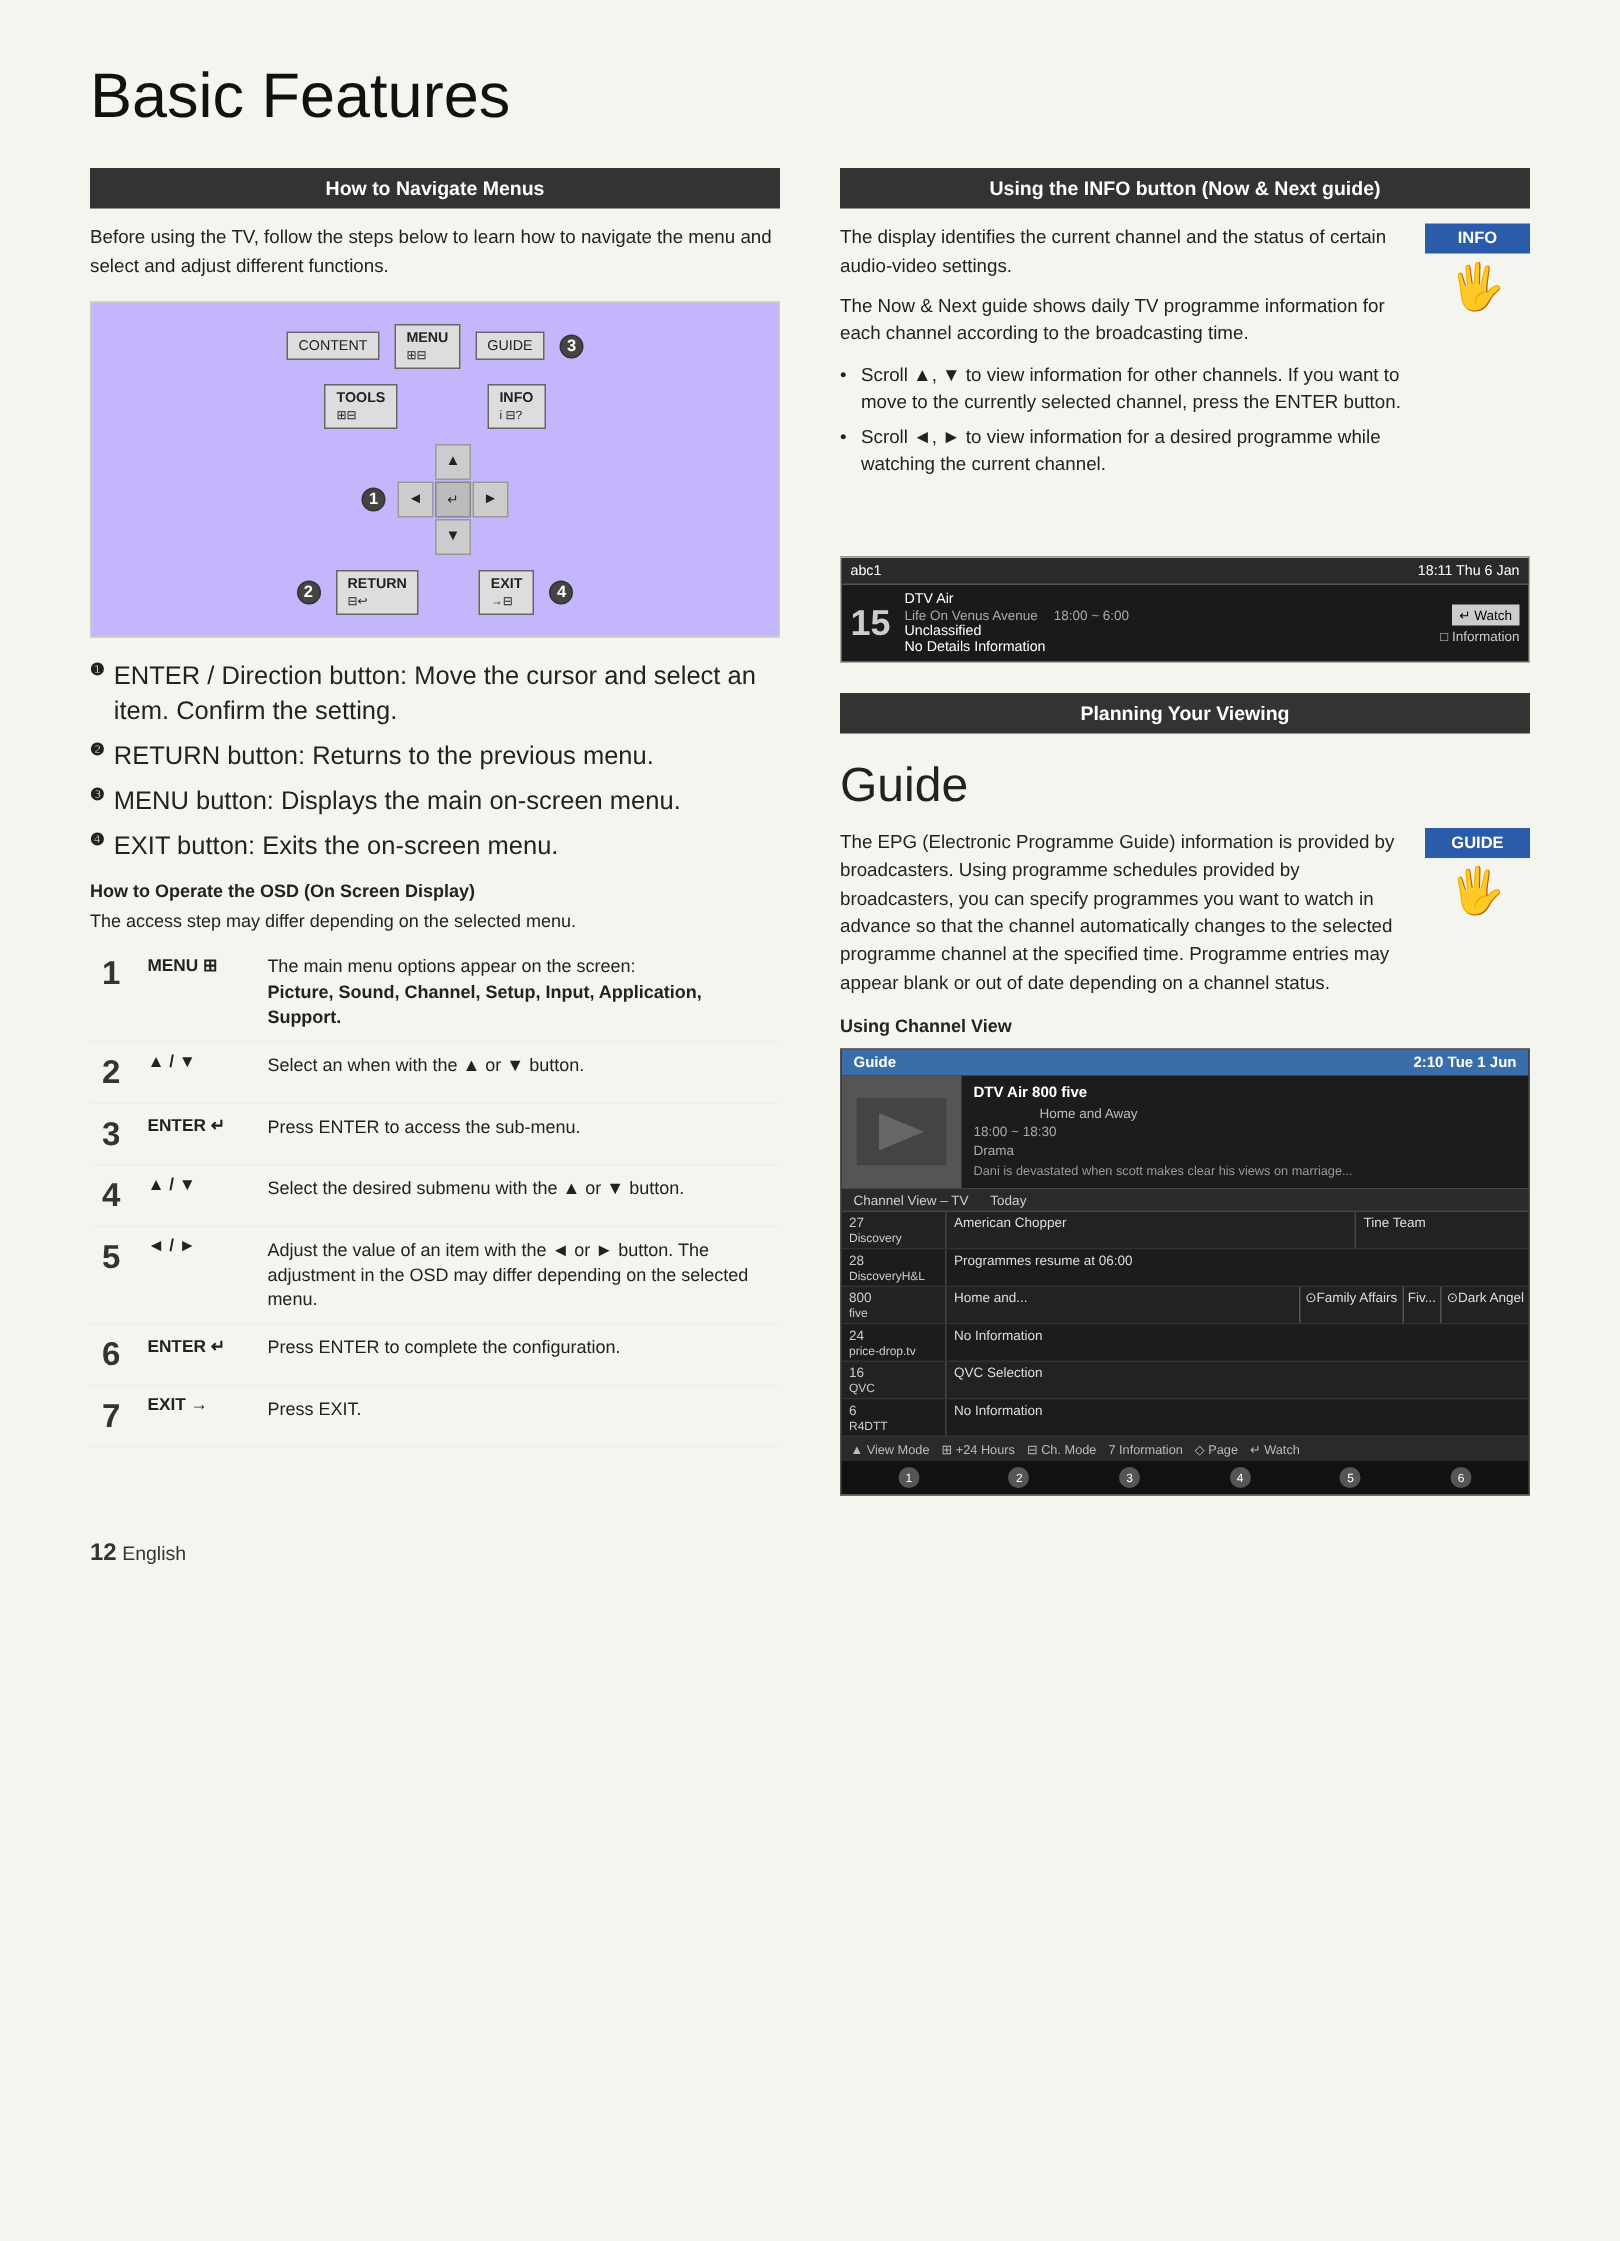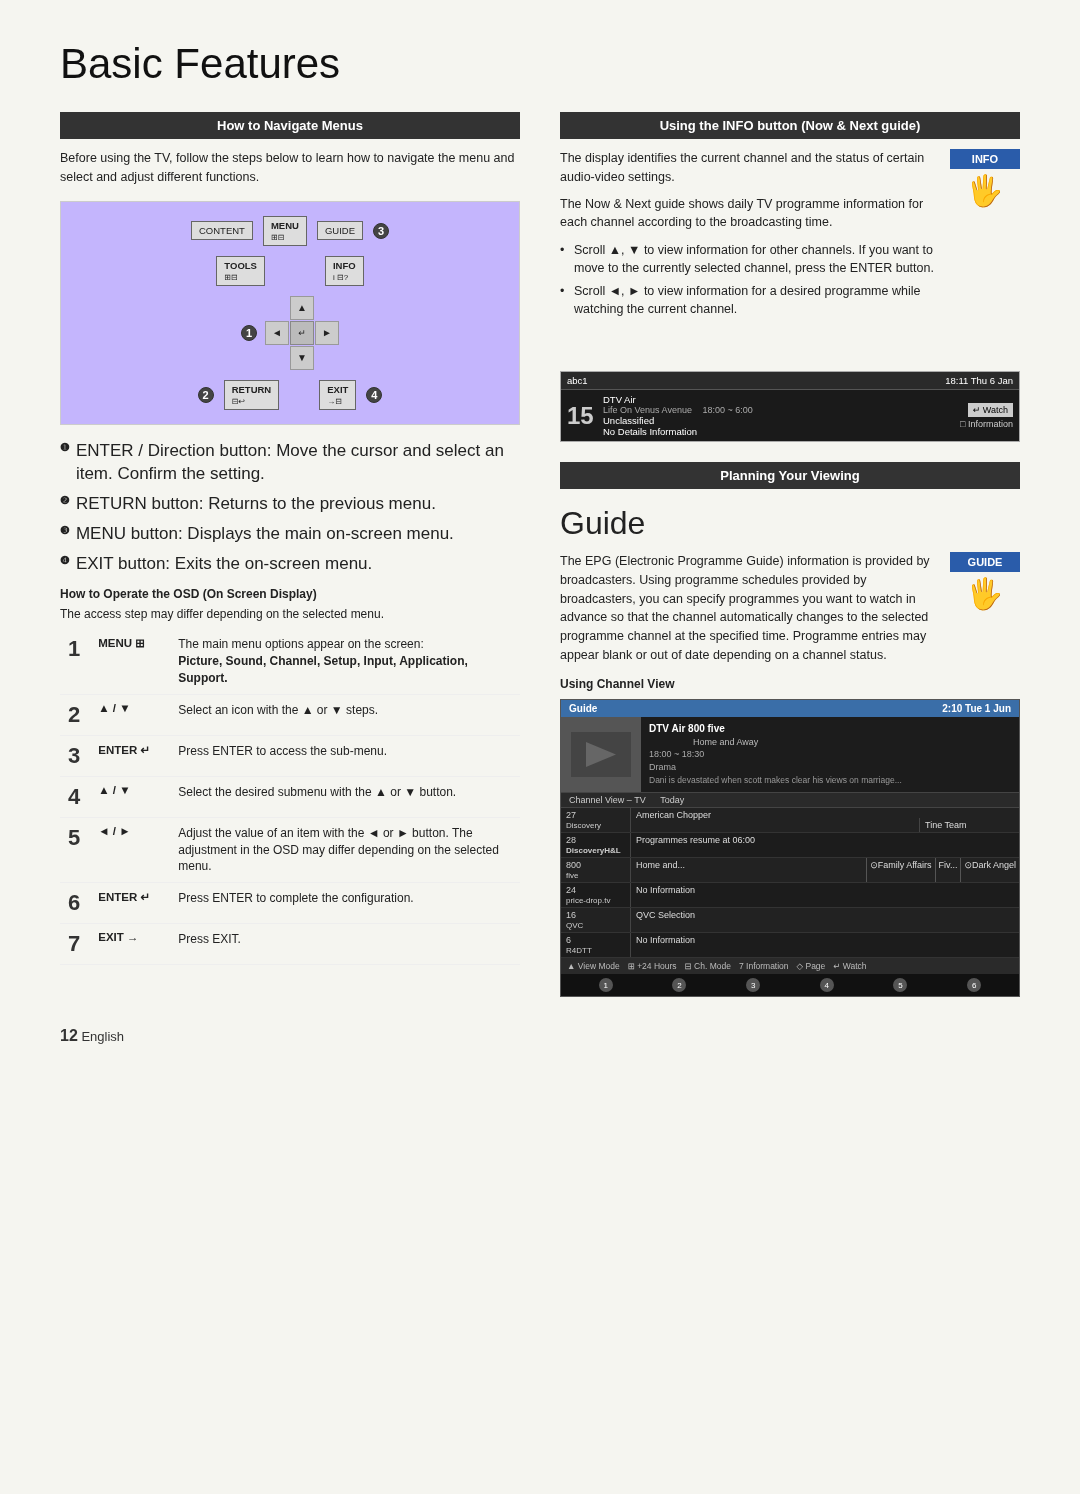--- a/index.html
+++ b/index.html
@@ -295,26 +295,25 @@
       color: #ccc;
       border-right: 1px solid #444;
     }
     .gs-prog {
       flex: 1;
       padding: 2px 5px;
       font-size: 9px;
       color: #ddd;
     }
     .gs-prog2 {
-      width: 100px;
+      width: 116px;
       padding: 2px 5px;
       font-size: 9px;
       color: #ddd;
       border-left: 1px solid #444;
-      margin-top: 10px;
     }
     .gs-prog-highlight {
       background: #3a5a8a;
     }
     .gs-footer {
       background: #2a2a2a;
       padding: 3px 6px;
       font-size: 8.5px;
       color: #bbb;
       display: flex;
@@ -469,21 +468,21 @@
         <td>1</td>
         <td>MENU ⊞</td>
         <td>
           The main menu options appear on the screen:<br>
           <strong>Picture, Sound, Channel, Setup, Input, Application, Support.</strong>
         </td>
       </tr>
       <tr>
         <td>2</td>
         <td>▲ / ▼</td>
-        <td>Select an icon with the ▲ or ▼ steps.</td>
+        <td>Select an when with the ▲ or ▼ button.</td>
       </tr>
       <tr>
         <td>3</td>
         <td>ENTER ↵</td>
         <td>Press ENTER to access the sub-menu.</td>
       </tr>
       <tr>
         <td>4</td>
         <td>▲ / ▼</td>
         <td>Select the desired submenu with the ▲ or ▼ button.</td>
@@ -593,21 +592,21 @@
         <span>Channel View – TV</span>
         <span style="margin-left:12px;">Today</span>
       </div>
 
       <div class="gs-row">
         <div class="gs-ch">27<br><span style="font-size:8px;">Discovery</span></div>
         <div class="gs-prog">American Chopper</div>
         <div class="gs-prog2">Tine Team</div>
       </div>
       <div class="gs-row">
-        <div class="gs-ch">28<br><span style="font-size:8px;font-weight:bold;">DiscoveryH&amp;L</span></div>
+        <div class="gs-ch">28<br><span style="font-size:8px;">DiscoveryH&amp;L</span></div>
         <div class="gs-prog">Programmes resume at 06:00</div>
       </div>
       <div class="gs-row gs-prog-highlight">
         <div class="gs-ch">800<br><span style="font-size:8px;">five</span></div>
         <div class="gs-prog">Home and...</div>
         <div style="padding:2px 3px;font-size:9px;color:#ddd;border-left:1px solid #555;">⊙Family Affairs</div>
         <div style="padding:2px 3px;font-size:9px;color:#ddd;border-left:1px solid #555;">Fiv...</div>
         <div style="padding:2px 3px;font-size:9px;color:#ddd;border-left:1px solid #555;">⊙Dark Angel</div>
       </div>
       <div class="gs-row">

